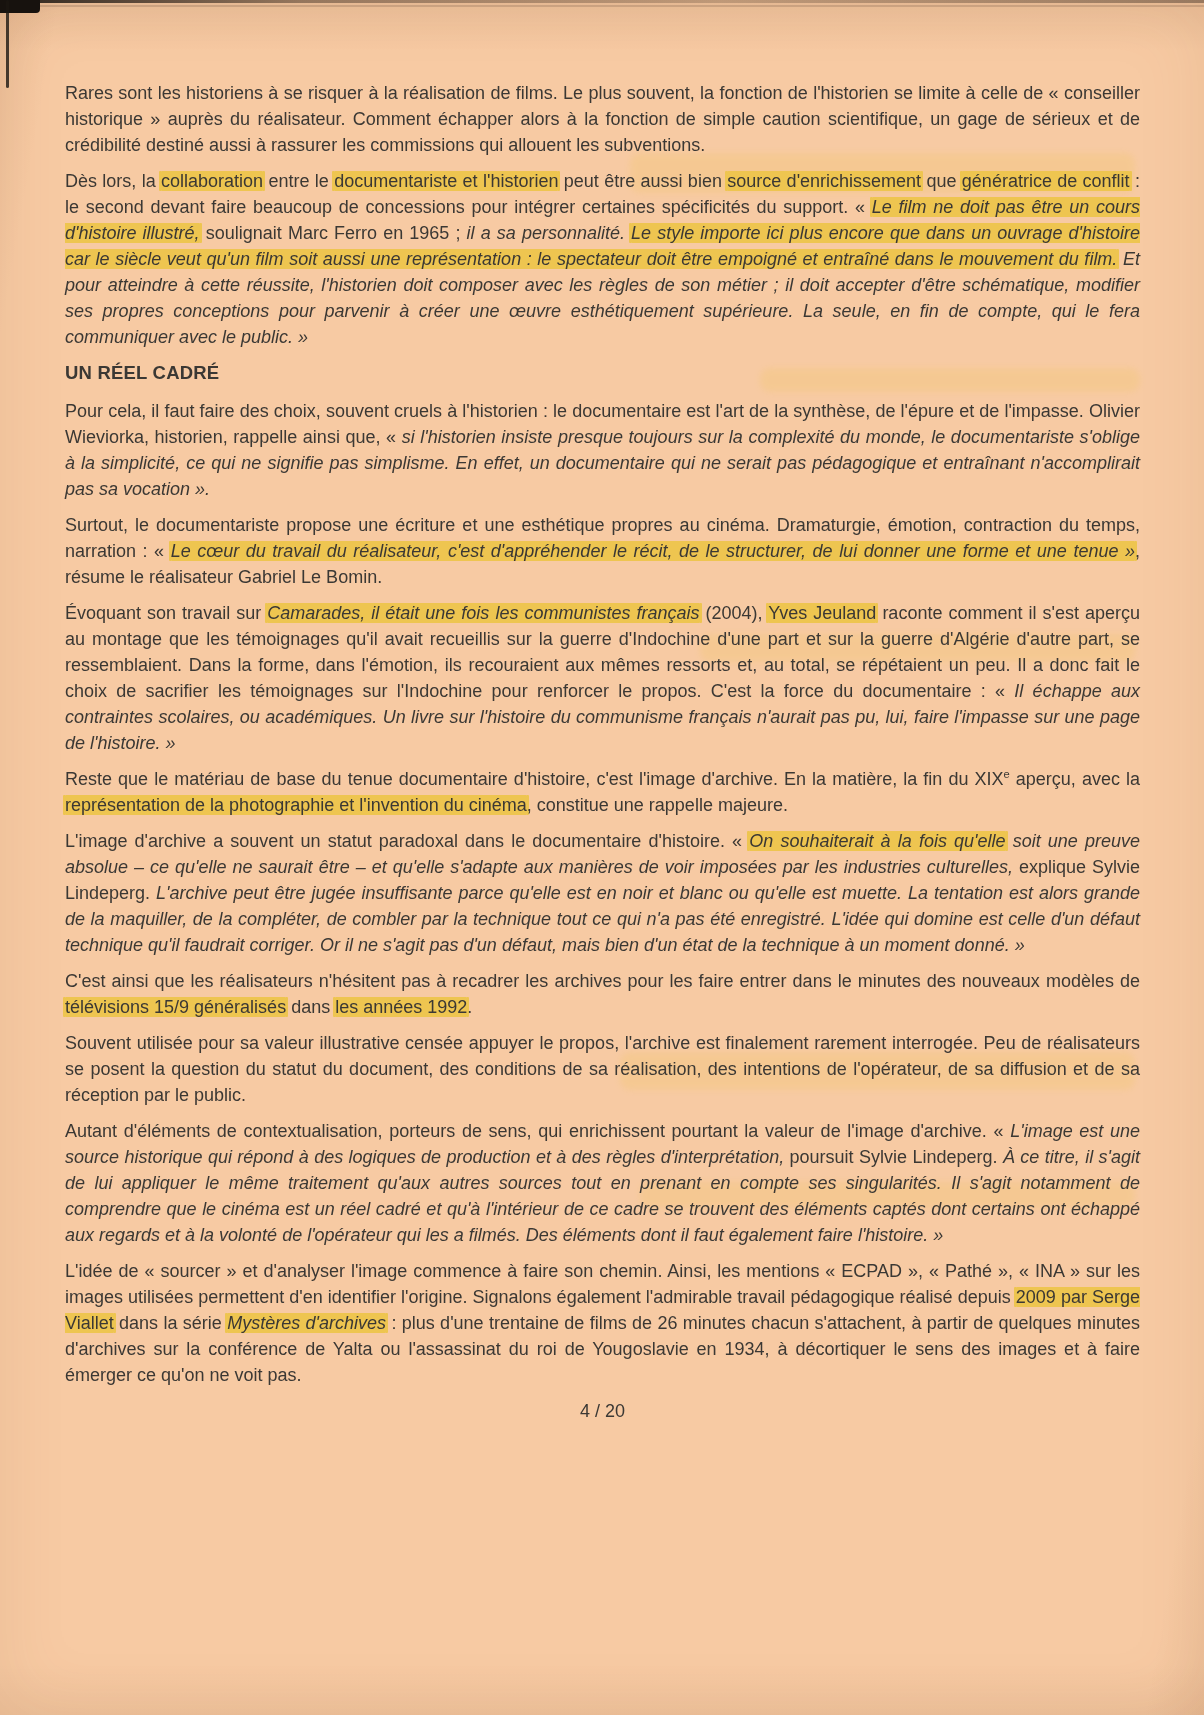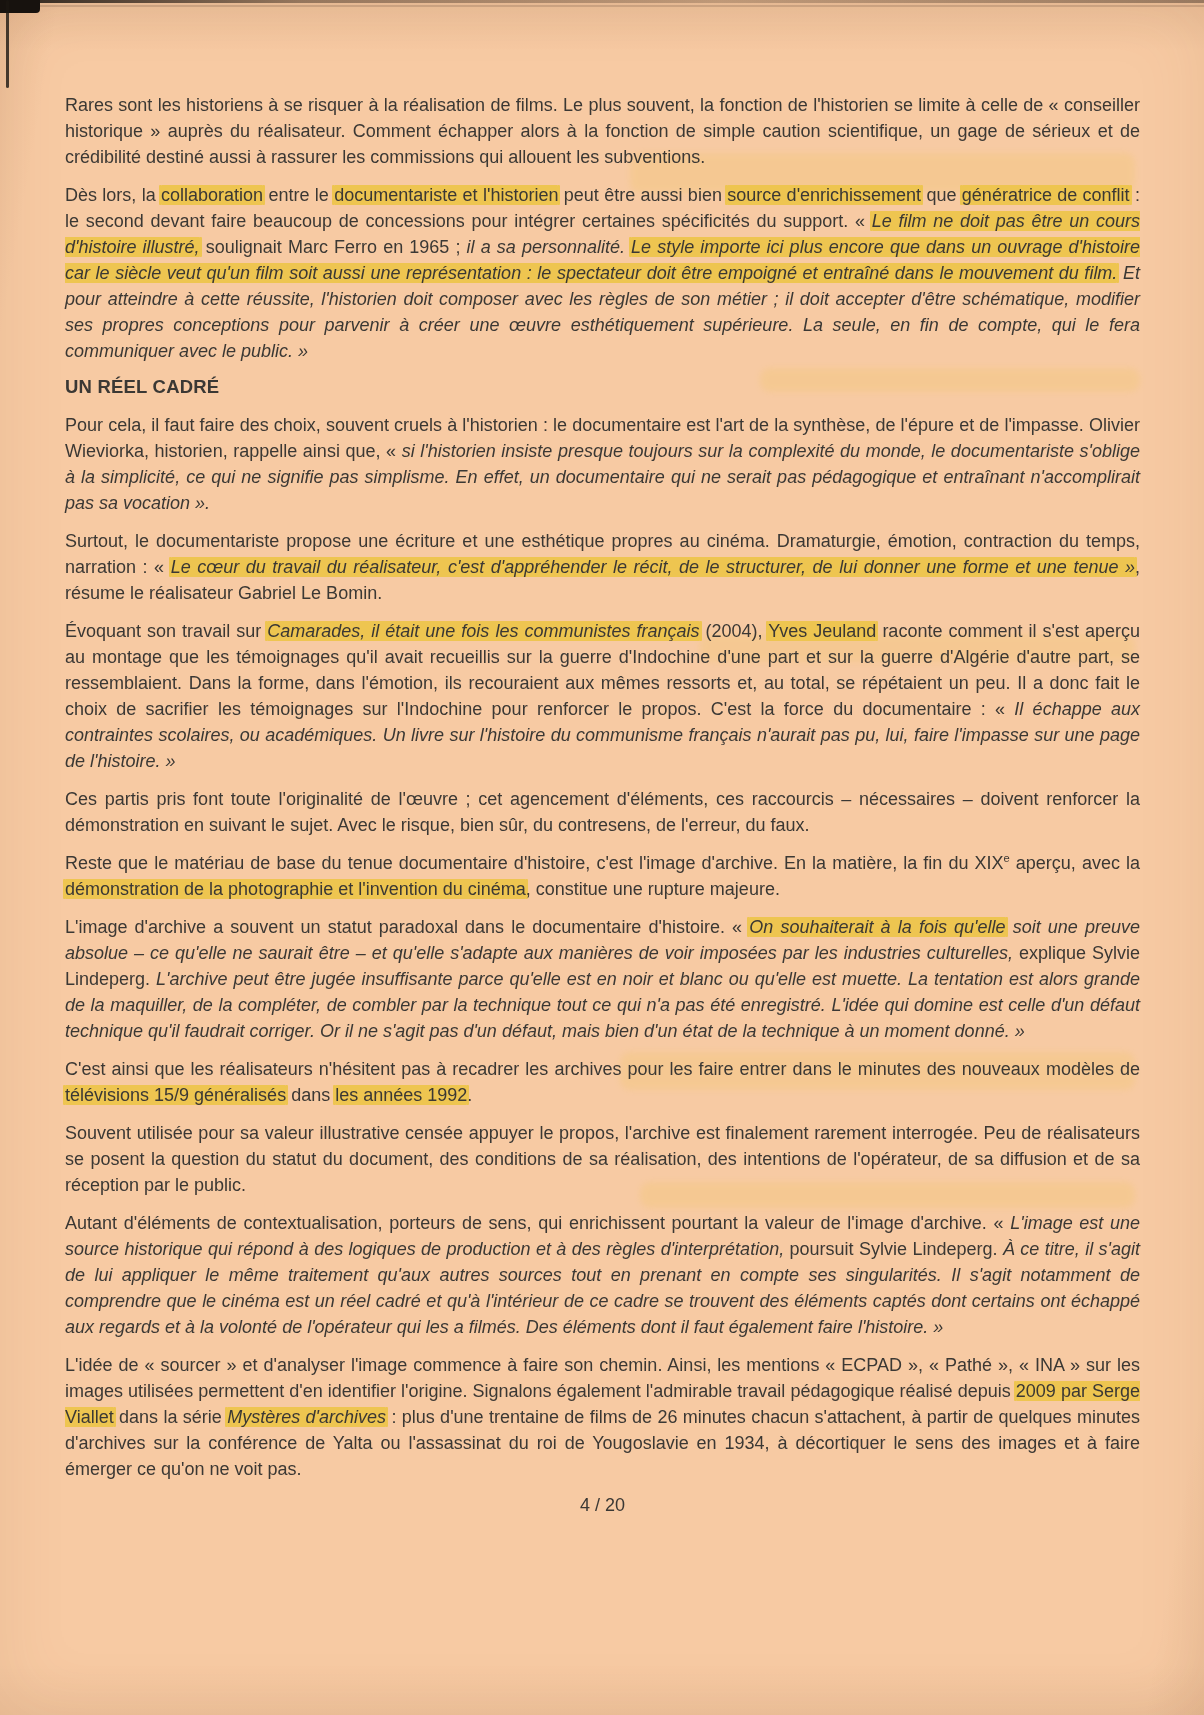--- a/index.html
+++ b/index.html
@@ -24,21 +24,21 @@
     background:
       linear-gradient(100deg, rgba(140,85,50,0.10) 0%, rgba(255,255,255,0) 4%, rgba(255,255,255,0) 96%, rgba(140,85,50,0.08) 100%),
       linear-gradient(180deg, rgba(120,75,45,0.09) 0%, rgba(255,255,255,0) 3%, rgba(255,255,255,0) 97%, rgba(120,75,45,0.06) 100%);
     box-shadow: inset 0 0 70px rgba(130,75,40,0.10);
   }
   .content {
     position: relative;
     padding: 80px 64px 0 65px;
   }
   .para {
-    margin: 12px 0 10px 0;
+    margin: 0 0 10px 0;
     font-size: 18px;
     line-height: 26px;
     text-align: justify;
   }
   .heading {
     margin: 8px 0 12px 0;
     font-size: 18.5px;
     line-height: 26px;
     font-weight: bold;
     letter-spacing: 0.2px;
@@ -98,22 +98,21 @@
   <div class="bleed" style="left:640px; top:1182px; width:495px; height:26px;"></div>
 
   <div class="content">
     <div id="text-blocks">
         <p class="para"><span>Rares sont les historiens à se risquer à la réalisation de films. Le plus souvent, la fonction de l'historien se limite à celle de « conseiller historique » auprès du réalisateur. Comment échapper alors à la fonction de simple caution scientifique, un gage de sérieux et de crédibilité destiné aussi à rassurer les commissions qui allouent les subventions.</span></p>
         <p class="para"><span>Dès lors, la </span><span class="hl">collaboration</span><span> entre le </span><span class="hl">documentariste et l'historien</span><span> peut être aussi bien </span><span class="hl">source d'enrichissement</span><span> que </span><span class="hl">génératrice de conflit</span><span> : le second devant faire beaucoup de concessions pour intégrer certaines spécificités du support. « </span><span class="it hl">Le film ne doit pas être un cours d'histoire illustré,</span><span> soulignait Marc Ferro en 1965 ; </span><span class="it">il a sa personnalité. </span><span class="it hl">Le style importe ici plus encore que dans un ouvrage d'histoire car le siècle veut qu'un film soit aussi une représentation : le spectateur doit être empoigné et entraîné dans le mouvement du film.</span><span class="it"> Et pour atteindre à cette réussite, l'historien doit composer avec les règles de son métier ; il doit accepter d'être schématique, modifier ses propres conceptions pour parvenir à créer une œuvre esthétiquement supérieure. La seule, en fin de compte, qui le fera communiquer avec le public. »</span></p>
         <div class="heading">UN RÉEL CADRÉ</div>
         <p class="para"><span>Pour cela, il faut faire des choix, souvent cruels à l'historien : le documentaire est l'art de la synthèse, de l'épure et de l'impasse. Olivier Wieviorka, historien, rappelle ainsi que, « </span><span class="it">si l'historien insiste presque toujours sur la complexité du monde, le documentariste s'oblige à la simplicité, ce qui ne signifie pas simplisme. En effet, un documentaire qui ne serait pas pédagogique et entraînant n'accomplirait pas sa vocation ».</span></p>
         <p class="para"><span>Surtout, le documentariste propose une écriture et une esthétique propres au cinéma. Dramaturgie, émotion, contraction du temps, narration : « </span><span class="it hl">Le cœur du travail du réalisateur, c'est d'appréhender le récit, de le structurer, de lui donner une forme et une tenue »</span><span>, résume le réalisateur Gabriel Le Bomin.</span></p>
         <p class="para"><span>Évoquant son travail sur </span><span class="it hl">Camarades, il était une fois les communistes français</span><span> (2004), </span><span class="hl">Yves Jeuland</span><span> raconte comment il s'est aperçu au montage que les témoignages qu'il avait recueillis sur la guerre d'Indochine d'une part et sur la guerre d'Algérie d'autre part, se ressemblaient. Dans la forme, dans l'émotion, ils recouraient aux mêmes ressorts et, au total, se répétaient un peu. Il a donc fait le choix de sacrifier les témoignages sur l'Indochine pour renforcer le propos. C'est la force du documentaire : « </span><span class="it">Il échappe aux contraintes scolaires, ou académiques. Un livre sur l'histoire du communisme français n'aurait pas pu, lui, faire l'impasse sur une page de l'histoire. »</span></p>
-        <p class="para"><span>Ces partis pris font toute l'originalité de l'œuvre ; cet agencement d'éléments, ces raccourcis – nécessaires – doivent renforcer la démonstration en suivant le sujet. Avec le risque, bien sûr, du contresens, de l'erreur, du faux.</span></p>
-        <p class="para"><span>Reste que le matériau de base du tenue documentaire d'histoire, c'est l'image d'archive. En la matière, la fin du XIX</span><sup class="sup">e</sup><span> aperçu, avec la </span><span class="hl">démonstration de la photographie et l'invention du cinéma</span><span>, constitue une rupture majeure.</span></p>
+        <p class="para"><span>Reste que le matériau de base du tenue documentaire d'histoire, c'est l'image d'archive. En la matière, la fin du XIX</span><sup class="sup">e</sup><span> aperçu, avec la </span><span class="hl">représentation de la photographie et l'invention du cinéma</span><span>, constitue une rappelle majeure.</span></p>
         <p class="para"><span>L'image d'archive a souvent un statut paradoxal dans le documentaire d'histoire. « </span><span class="it hl">On souhaiterait à la fois qu'elle</span><span class="it"> soit une preuve absolue – ce qu'elle ne saurait être – et qu'elle s'adapte aux manières de voir imposées par les industries culturelles,</span><span> explique Sylvie Lindeperg. </span><span class="it">L'archive peut être jugée insuffisante parce qu'elle est en noir et blanc ou qu'elle est muette. La tentation est alors grande de la maquiller, de la compléter, de combler par la technique tout ce qui n'a pas été enregistré. L'idée qui domine est celle d'un défaut technique qu'il faudrait corriger. Or il ne s'agit pas d'un défaut, mais bien d'un état de la technique à un moment donné. »</span></p>
         <p class="para"><span>C'est ainsi que les réalisateurs n'hésitent pas à recadrer les archives pour les faire entrer dans le minutes des nouveaux modèles de </span><span class="hl">télévisions 15/9 généralisés</span><span> dans </span><span class="hl">les années 1992</span><span>.</span></p>
         <p class="para"><span>Souvent utilisée pour sa valeur illustrative censée appuyer le propos, l'archive est finalement rarement interrogée. Peu de réalisateurs se posent la question du statut du document, des conditions de sa réalisation, des intentions de l'opérateur, de sa diffusion et de sa réception par le public.</span></p>
         <p class="para"><span>Autant d'éléments de contextualisation, porteurs de sens, qui enrichissent pourtant la valeur de l'image d'archive. « </span><span class="it">L'image est une source historique qui répond à des logiques de production et à des règles d'interprétation,</span><span> poursuit Sylvie Lindeperg. </span><span class="it">À ce titre, il s'agit de lui appliquer le même traitement qu'aux autres sources tout en prenant en compte ses singularités. Il s'agit notamment de comprendre que le cinéma est un réel cadré et qu'à l'intérieur de ce cadre se trouvent des éléments captés dont certains ont échappé aux regards et à la volonté de l'opérateur qui les a filmés. Des éléments dont il faut également faire l'histoire. »</span></p>
         <p class="para"><span>L'idée de « sourcer » et d'analyser l'image commence à faire son chemin. Ainsi, les mentions « ECPAD », « Pathé », « INA » sur les images utilisées permettent d'en identifier l'origine. Signalons également l'admirable travail pédagogique réalisé depuis </span><span class="hl">2009 par Serge Viallet</span><span> dans la série </span><span class="it hl">Mystères d'archives</span><span> : plus d'une trentaine de films de 26 minutes chacun s'attachent, à partir de quelques minutes d'archives sur la conférence de Yalta ou l'assassinat du roi de Yougoslavie en 1934, à décortiquer le sens des images et à faire émerger ce qu'on ne voit pas.</span></p>
       </div>
     <div class="page-number">4 / 20</div>
   </div>
 
 </div>

